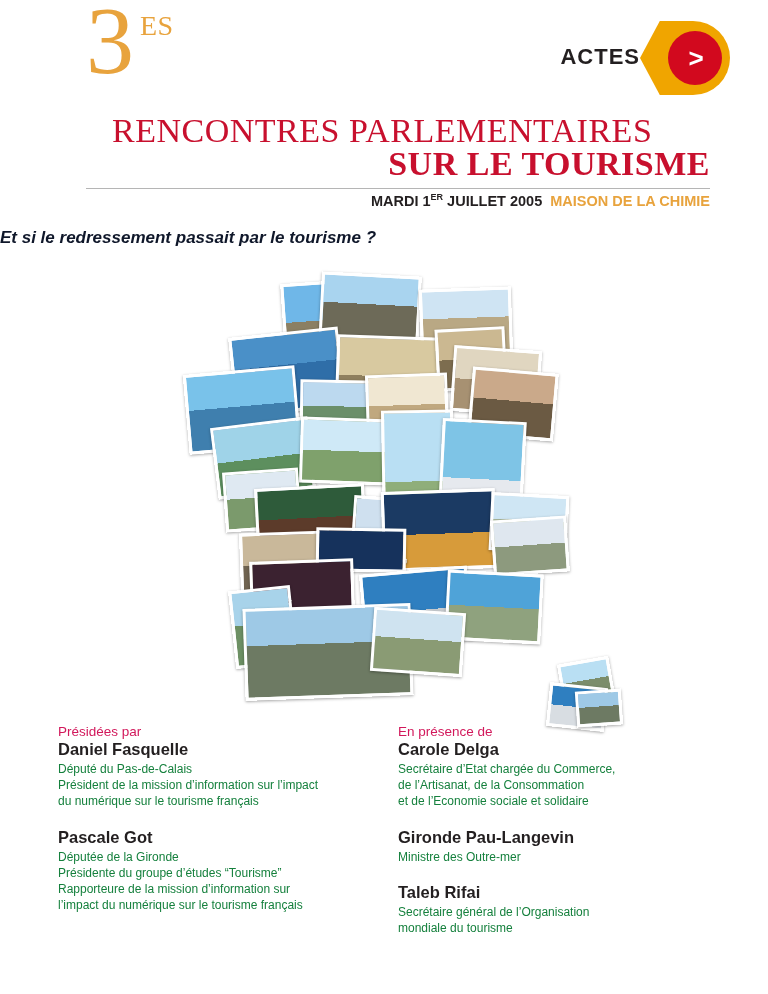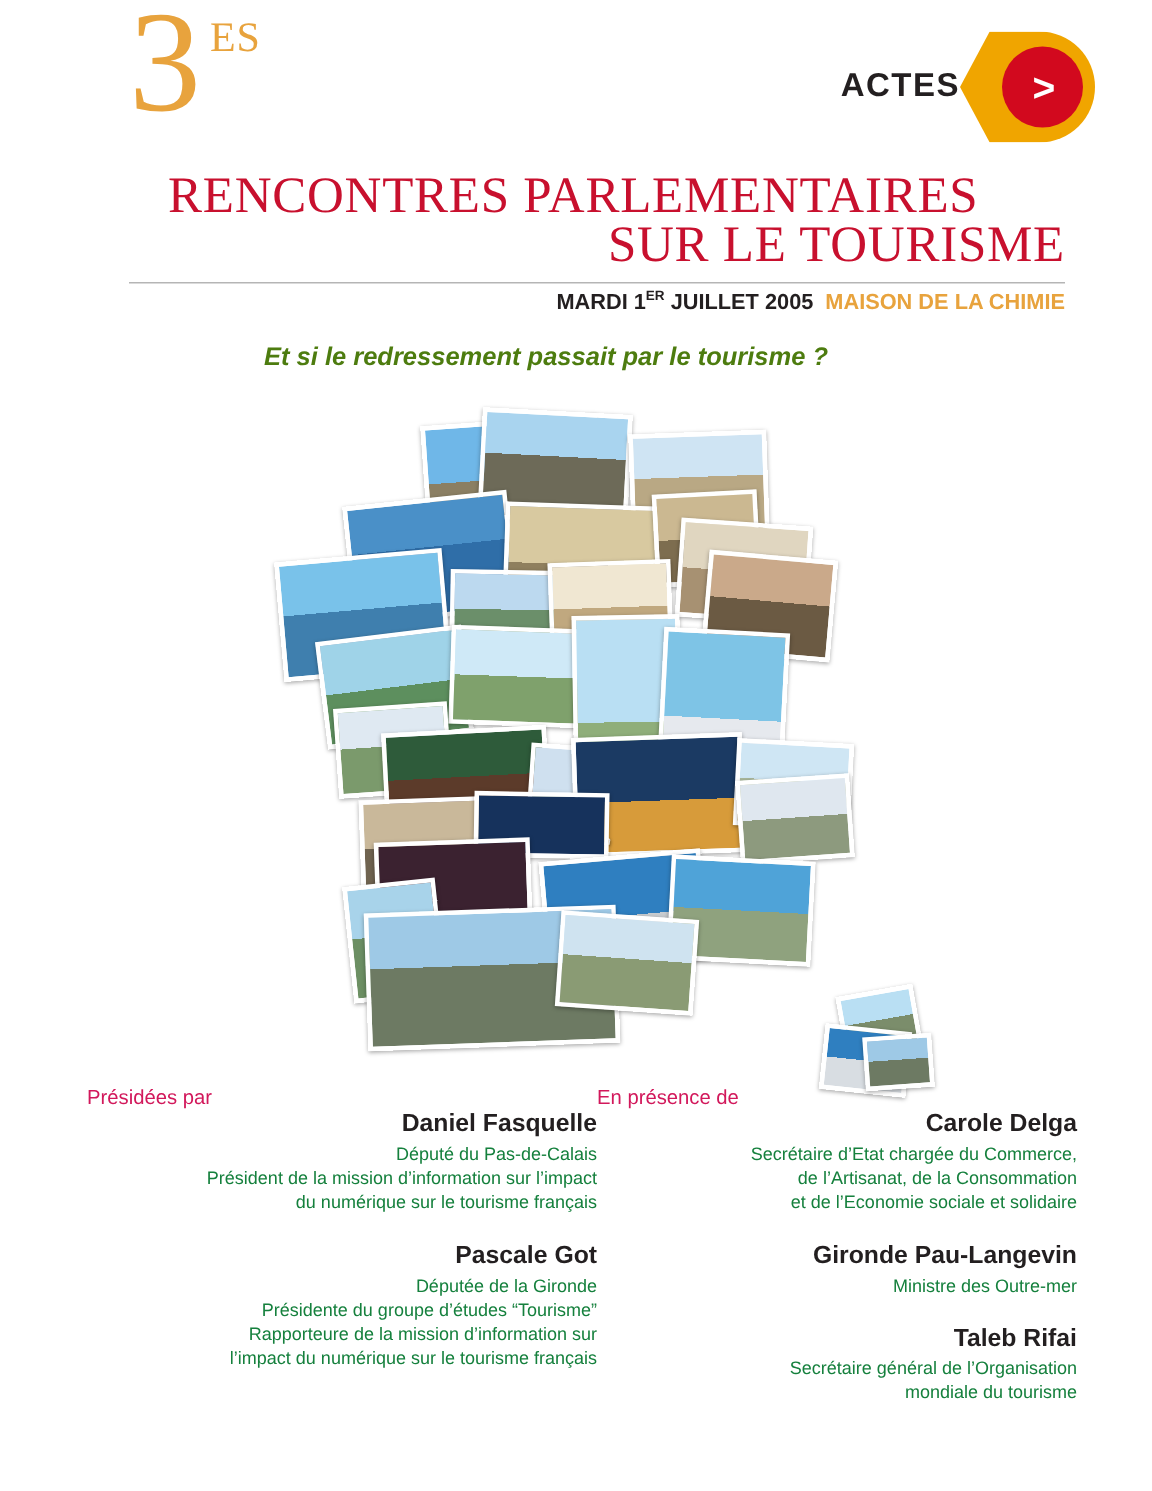--- a/index.html
+++ b/index.html
@@ -102,20 +102,21 @@
 
   .line2 {
     position: absolute;
     right: 58px;
     top: 145px;
     font-family: "Liberation Serif", serif;
     font-size: 34px;
     letter-spacing: 0.5px;
     color: #c8102e;
     white-space: nowrap;
+    font-weight: bold;
   }
 
   .rule {
     position: absolute;
     left: 86px;
     right: 58px;
     top: 188px;
     height: 1px;
     background: #b5b5b5;
   }
@@ -134,25 +135,24 @@
     color: #e8a33d;
     margin-left: 8px;
     font-weight: bold;
   }
 
   .subtitle {
     position: absolute;
     left: 0;
     right: 0;
     top: 228px;
-    text-align: center;
     font-size: 17px;
     font-style: italic;
     font-weight: bold;
-    color: #4d7c0f;
+    color: #0f172a;
     padding-right: 40px;
   }
 
   
   .collage {
     position: absolute;
     left: 0;
     top: 270px;
     width: 768px;
     height: 480px;
@@ -205,21 +205,21 @@
     font-size: 16.5px;
     font-weight: bold;
     color: #231f20;
     margin-bottom: 2px;
   }
   .person-role {
     font-size: 12px;
     line-height: 1.35;
     color: #15803d;
   }
-  .person { margin-bottom: 18px; text-align: right; }
+  .person { margin-bottom: 18px; }
   .person:last-child { margin-bottom: 0; }
 </style>
 </head>
 <body>
 
 <div class="header">
 
   <div class="actes-label">ACTES</div>
 
   <div class="actes-arrow">

